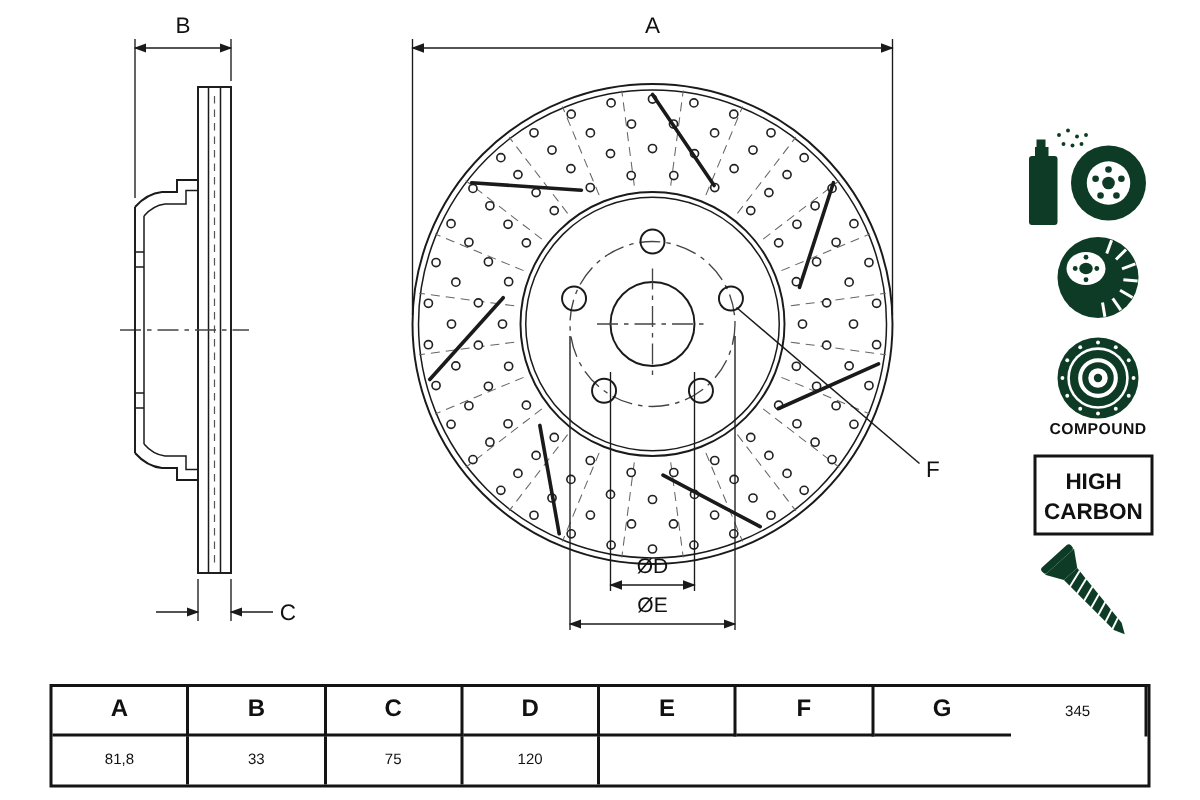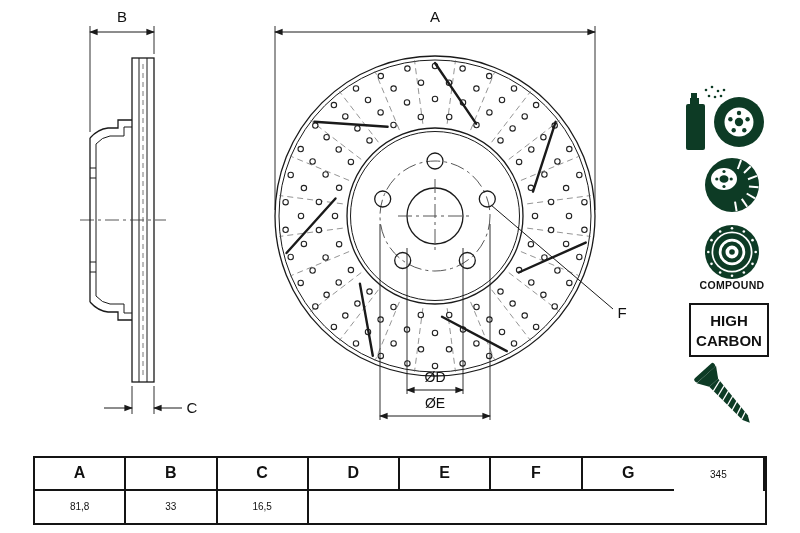--- a/index.html
+++ b/index.html
@@ -345,17 +345,18 @@
   <div class="spec-cell spec-head">B</div>
   <div class="spec-cell spec-head">C</div>
   <div class="spec-cell spec-head">D</div>
   <div class="spec-cell spec-head">E</div>
   <div class="spec-cell spec-head">F</div>
   <div class="spec-cell spec-head last">G</div>
 
   <div class="spec-cell">345</div>
   <div class="spec-cell">81,8</div>
   <div class="spec-cell">33</div>
-  <div class="spec-cell">16,5</div>
+  <div class="spec-cell">75</div>
+  <div class="spec-cell">120</div>
   <div class="spec-cell last"></div>
 </div>
 
 </div>
 
 </body></html>

